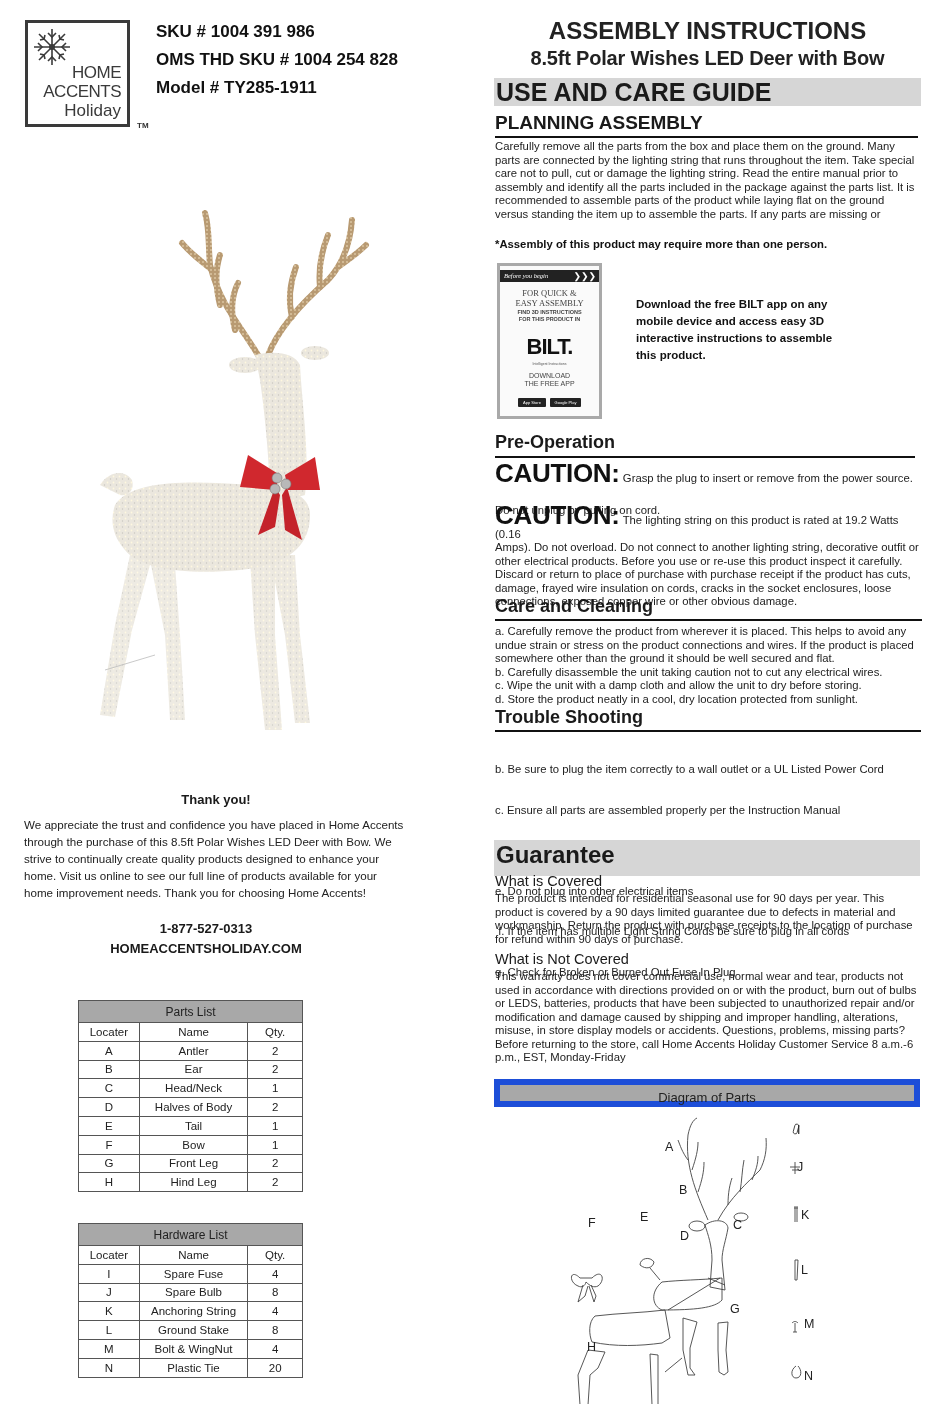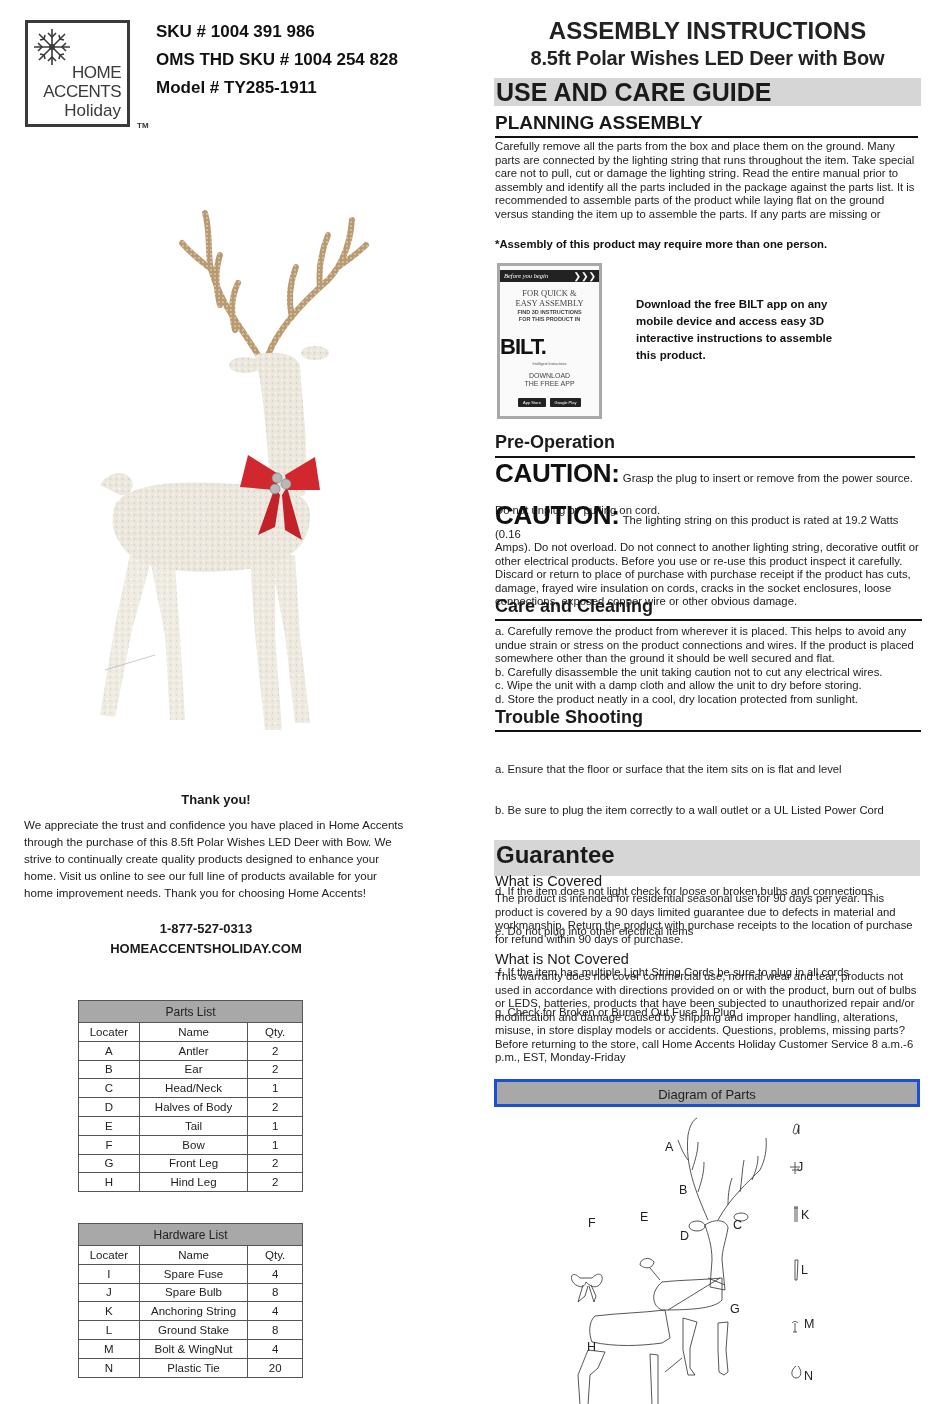--- a/index.html
+++ b/index.html
@@ -35,32 +35,32 @@
   .h-sec { left: 495px; font-weight: bold; color: #1a1a1a; }
   .rule { left: 495px; width: 423px; height: 2px; background: #111; }
   .para { left: 495px; width: 430px; font-size: 11.3px; line-height: 13.5px; color: #222; }
   .note { left: 495px; top: 238px; font-size: 11.3px; font-weight: bold; color: #111; }
 
   .bilt-card { left: 497px; top: 263px; width: 105px; height: 156px; border: 3px solid #a9a9a9; background: #fafafa; }
   .bilt-banner { position: absolute; left: 0; top: 4px; width: 99px; height: 12px; background: #222; color: #fff; font-size: 6.5px; font-style: italic; font-family: "Liberation Serif", serif; line-height: 12px; padding-left: 4px; }
   .bilt-arrows { position: absolute; right: 3px; top: 0; font-size: 9px; font-style: normal; }
   .bilt-t1 { position: absolute; left: 0; width: 99px; text-align: center; font-family: "Liberation Serif", serif; font-size: 8.5px; color: #444; line-height: 10px; }
   .bilt-t2 { position: absolute; left: 0; width: 99px; text-align: center; font-size: 5.5px; color: #444; line-height: 7px; font-weight: bold; }
-  .bilt-logo { position: absolute; left: 0; width: 99px; font-size: 22px; font-weight: bold; color: #111; letter-spacing: -1px; }
+  .bilt-logo { position: absolute; left: 0; width: 99px; text-align: center; font-size: 22px; font-weight: bold; color: #111; letter-spacing: -1px; }
   .bilt-tag { position: absolute; left: 0; width: 99px; text-align: center; font-size: 3.5px; color: #555; }
   .bilt-store { position: absolute; top: 132px; height: 9px; background: #222; color: #fff; font-size: 4px; line-height: 9px; text-align: center; border-radius: 1px; }
   .bilt-text { left: 636px; top: 296px; width: 210px; font-size: 11.5px; font-weight: bold; line-height: 17px; color: #111; }
 
   .caution-line { left: 495px; width: 432px; font-size: 11.3px; line-height: 13.5px; color: #222; }
   .caution-word { font-size: 26px; font-weight: bold; color: #111; line-height: 22px; letter-spacing: -0.3px; }
 
   .guarantee-bar { left: 494px; top: 840px; width: 426px; height: 36px; background: #d6d6d6; font-size: 24px; font-weight: bold; line-height: 29px; padding-left: 2px; }
   .h-sub { left: 495px; font-size: 14.5px; color: #1a1a1a; }
 
-  .diagram-bar { left: 494px; top: 1079px; width: 426px; height: 28px; background: #a8a8a8; border: 3px solid #1d4ed8; text-align: center; font-size: 13px; line-height: 26px; color: #222; }
+  .diagram-bar { left: 494px; top: 1079px; width: 426px; height: 28px; background: #a8a8a8; border: 6px solid #1d4ed8; text-align: center; font-size: 13px; line-height: 26px; color: #222; }
   .dlabel { position: absolute; font-size: 12.5px; color: #222; }
 </style>
 </head>
 <body>
 
 <div class="abs logo">
   <svg class="logo-snow" viewBox="0 0 44 44">
     <g stroke="#3a3a3a" stroke-width="1.6" fill="none">
       <line x1="22" y1="4" x2="22" y2="40"></line>
         <line x1="4" y1="22" x2="40" y2="22"></line>
@@ -313,21 +313,20 @@
   <div>undue strain or stress on the product connections and wires. If the product is placed</div>
   <div>somewhere other than the ground it should be well secured and flat.</div>
   <div>b. Carefully disassemble the unit taking caution not to cut any electrical wires.</div>
   <div>c. Wipe the unit with a damp cloth and allow the unit to dry before storing.</div>
   <div>d. Store the product neatly in a cool, dry location protected from sunlight.</div>
 </div>
 
 <div class="abs h-sec" style="top:707px;font-size:18px">Trouble Shooting</div>
 <div class="abs rule" style="top:730px;width:426px"></div>
 <div class="abs para" style="top:736px;white-space:pre">
-  <div>a. Ensure that the floor or surface that the item sits on is flat and level</div>
   <div>b. Be sure to plug the item correctly to a wall outlet or a UL Listed Power Cord</div>
   <div>c. Ensure all parts are assembled properly per the Instruction Manual</div>
   <div>d. If the item does not light check for loose or broken bulbs and connections</div>
   <div>e. Do not plug into other electrical items</div>
   <div> f. If the item has multiple Light String Cords be sure to plug in all cords</div>
   <div>g. Check for Broken or Burned Out Fuse In Plug</div>
 </div>
 
 <div class="abs guarantee-bar">Guarantee</div>
 <div class="abs h-sub" style="top:873px">What is Covered</div>

